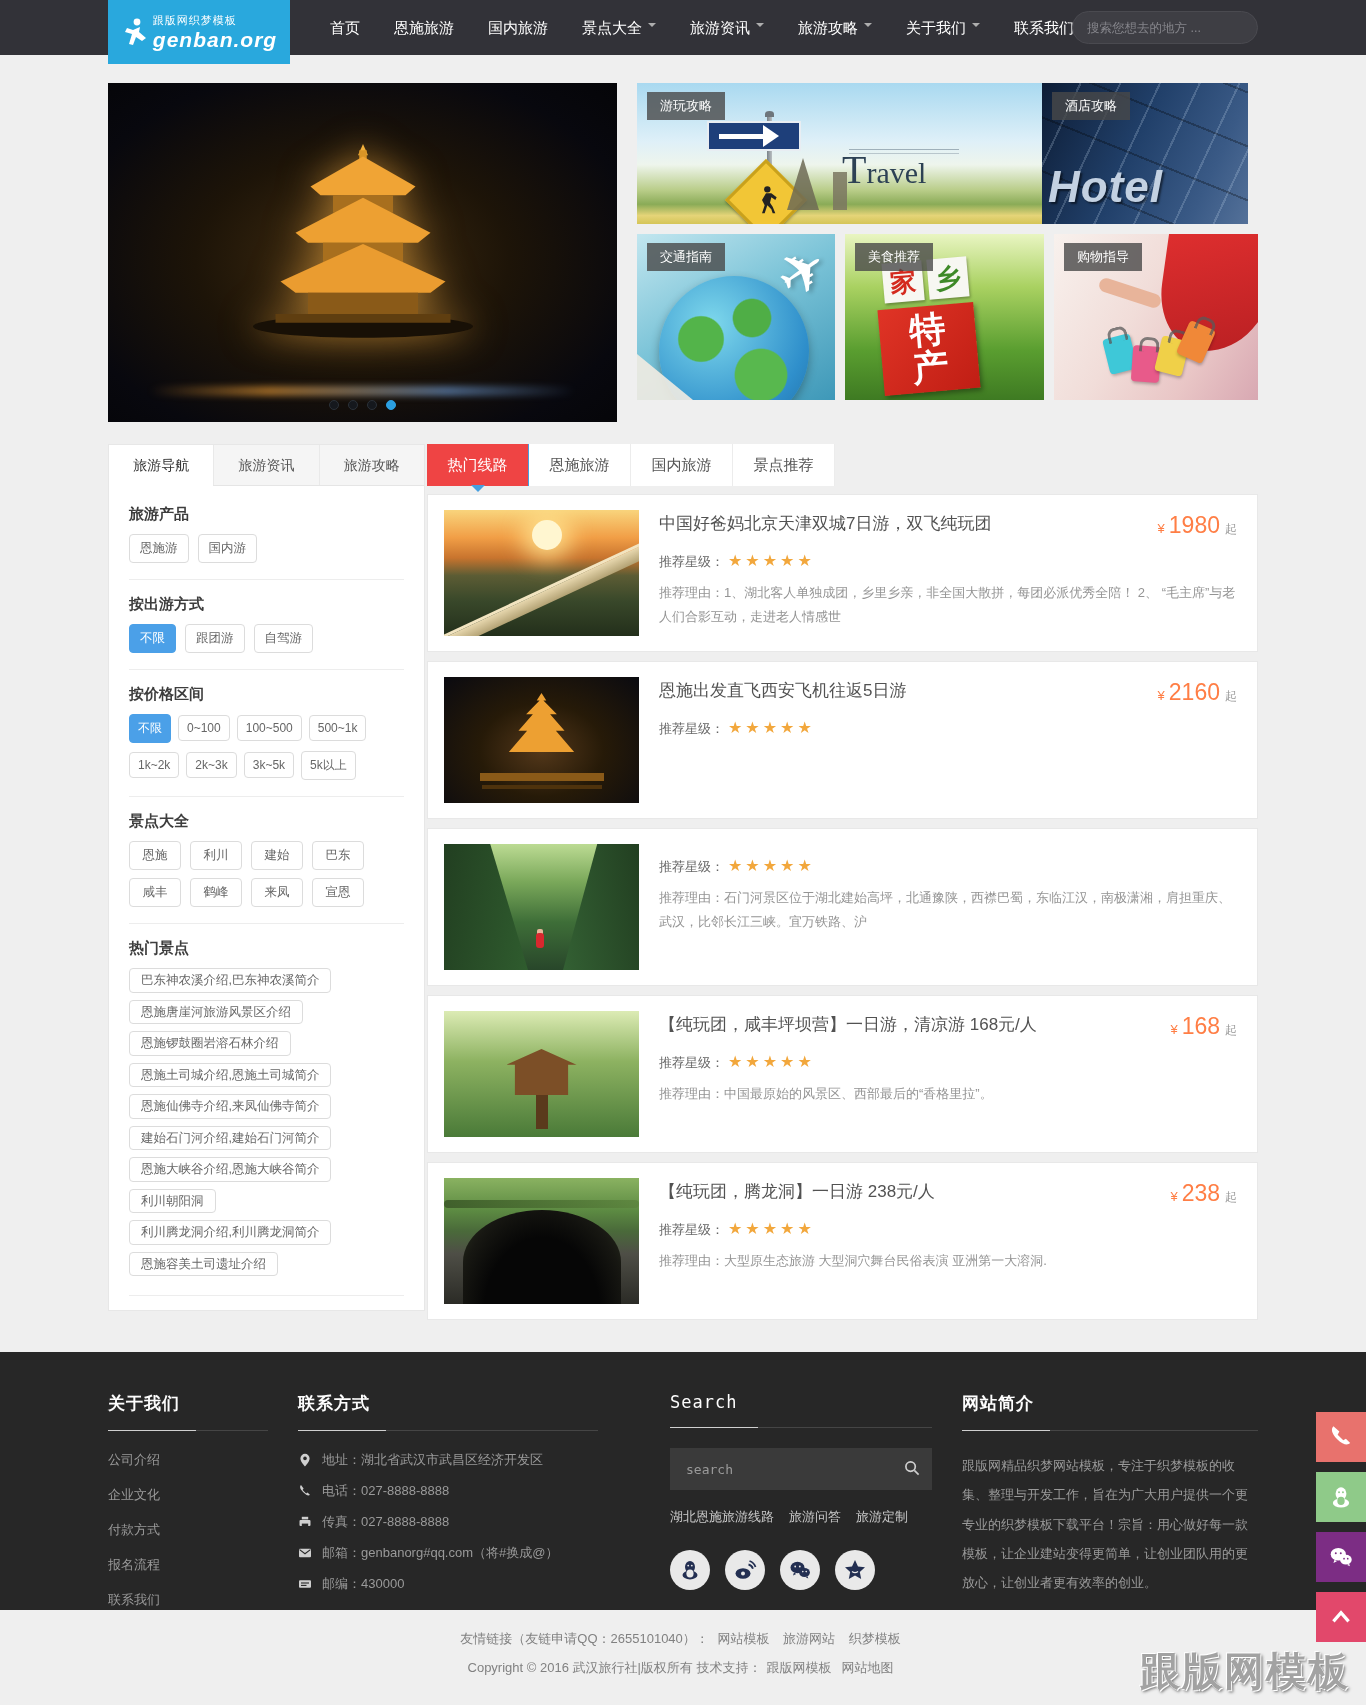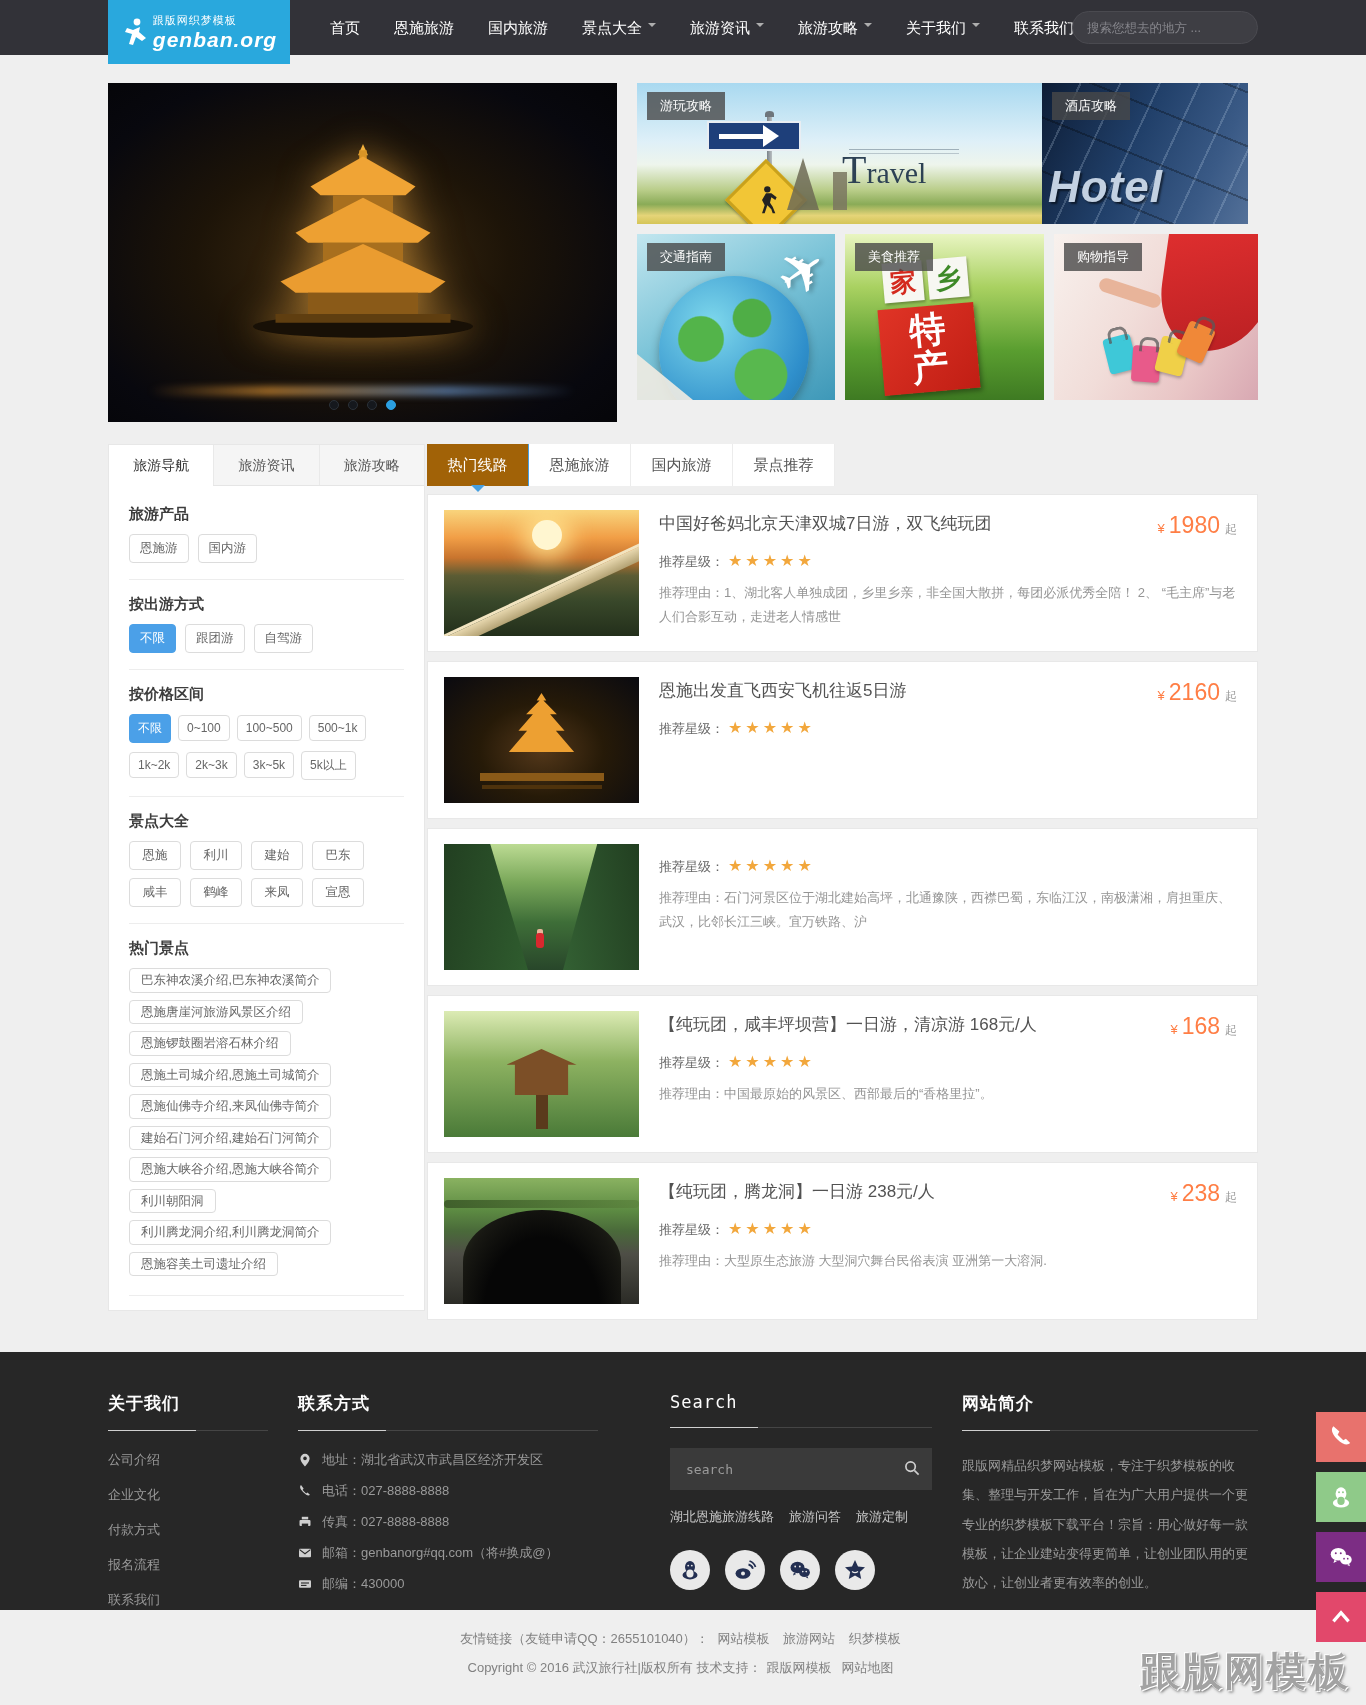--- a/index.html
+++ b/index.html
@@ -103,21 +103,21 @@
   .sec-1 .chip, .sec-4 .chip { width:52px; padding-left:0; padding-right:0; }
   .sec-3 .chip { padding:5px 8px; font-size:12px; margin-right:7px; }
   .sb-sec.hot { border-bottom:0; }
   .hot-row { line-height:1; }
   .hot-chip { padding:5px 11px; margin-bottom:7px; white-space:nowrap; }
   .sb-endline { border-top:1px solid #ededed; margin-top:4px; }
 
   .main { flex:1; }
   .main-tabs { display:inline-flex; background:#fff; margin-bottom:8px; border:0; }
   .main-tab { width:102px; text-align:center; line-height:42px; height:42px; font-size:15px; color:#555; background:#fff; border-right:1px solid #ececec; cursor:pointer; position:relative; }
-  .main-tab.active { background:#a16207; color:#fff; border-right-color:#469fe0; }
+  .main-tab.active { background:#ef4444; color:#fff; border-right-color:#469fe0; }
   .main-tab.active::after { content:''; position:absolute; left:50%; bottom:-6px; margin-left:-7px; border:7px solid transparent; border-top:7px solid #469fe0; border-bottom:0; }
 
   .tour-card { background:#fff; border:1px solid #e8e8e8; margin-bottom:9px; padding:15px 20px 15px 16px; display:flex; gap:20px; cursor:pointer; }
   .thumb { width:195px; height:126px; position:relative; overflow:hidden; flex:0 0 auto; }
   .t-art { position:absolute; inset:0; }
   .t-body { flex:1; min-width:0; }
   .t-head { display:flex; justify-content:space-between; align-items:flex-start; margin-top:2px; }
   .t-title { margin:0; font-size:17px; font-weight:normal; color:#525252; }
   .t-price { white-space:nowrap; margin-left:14px; }
   .t-price .cur { color:#ff7e45; font-size:13px; margin-right:4px; }

